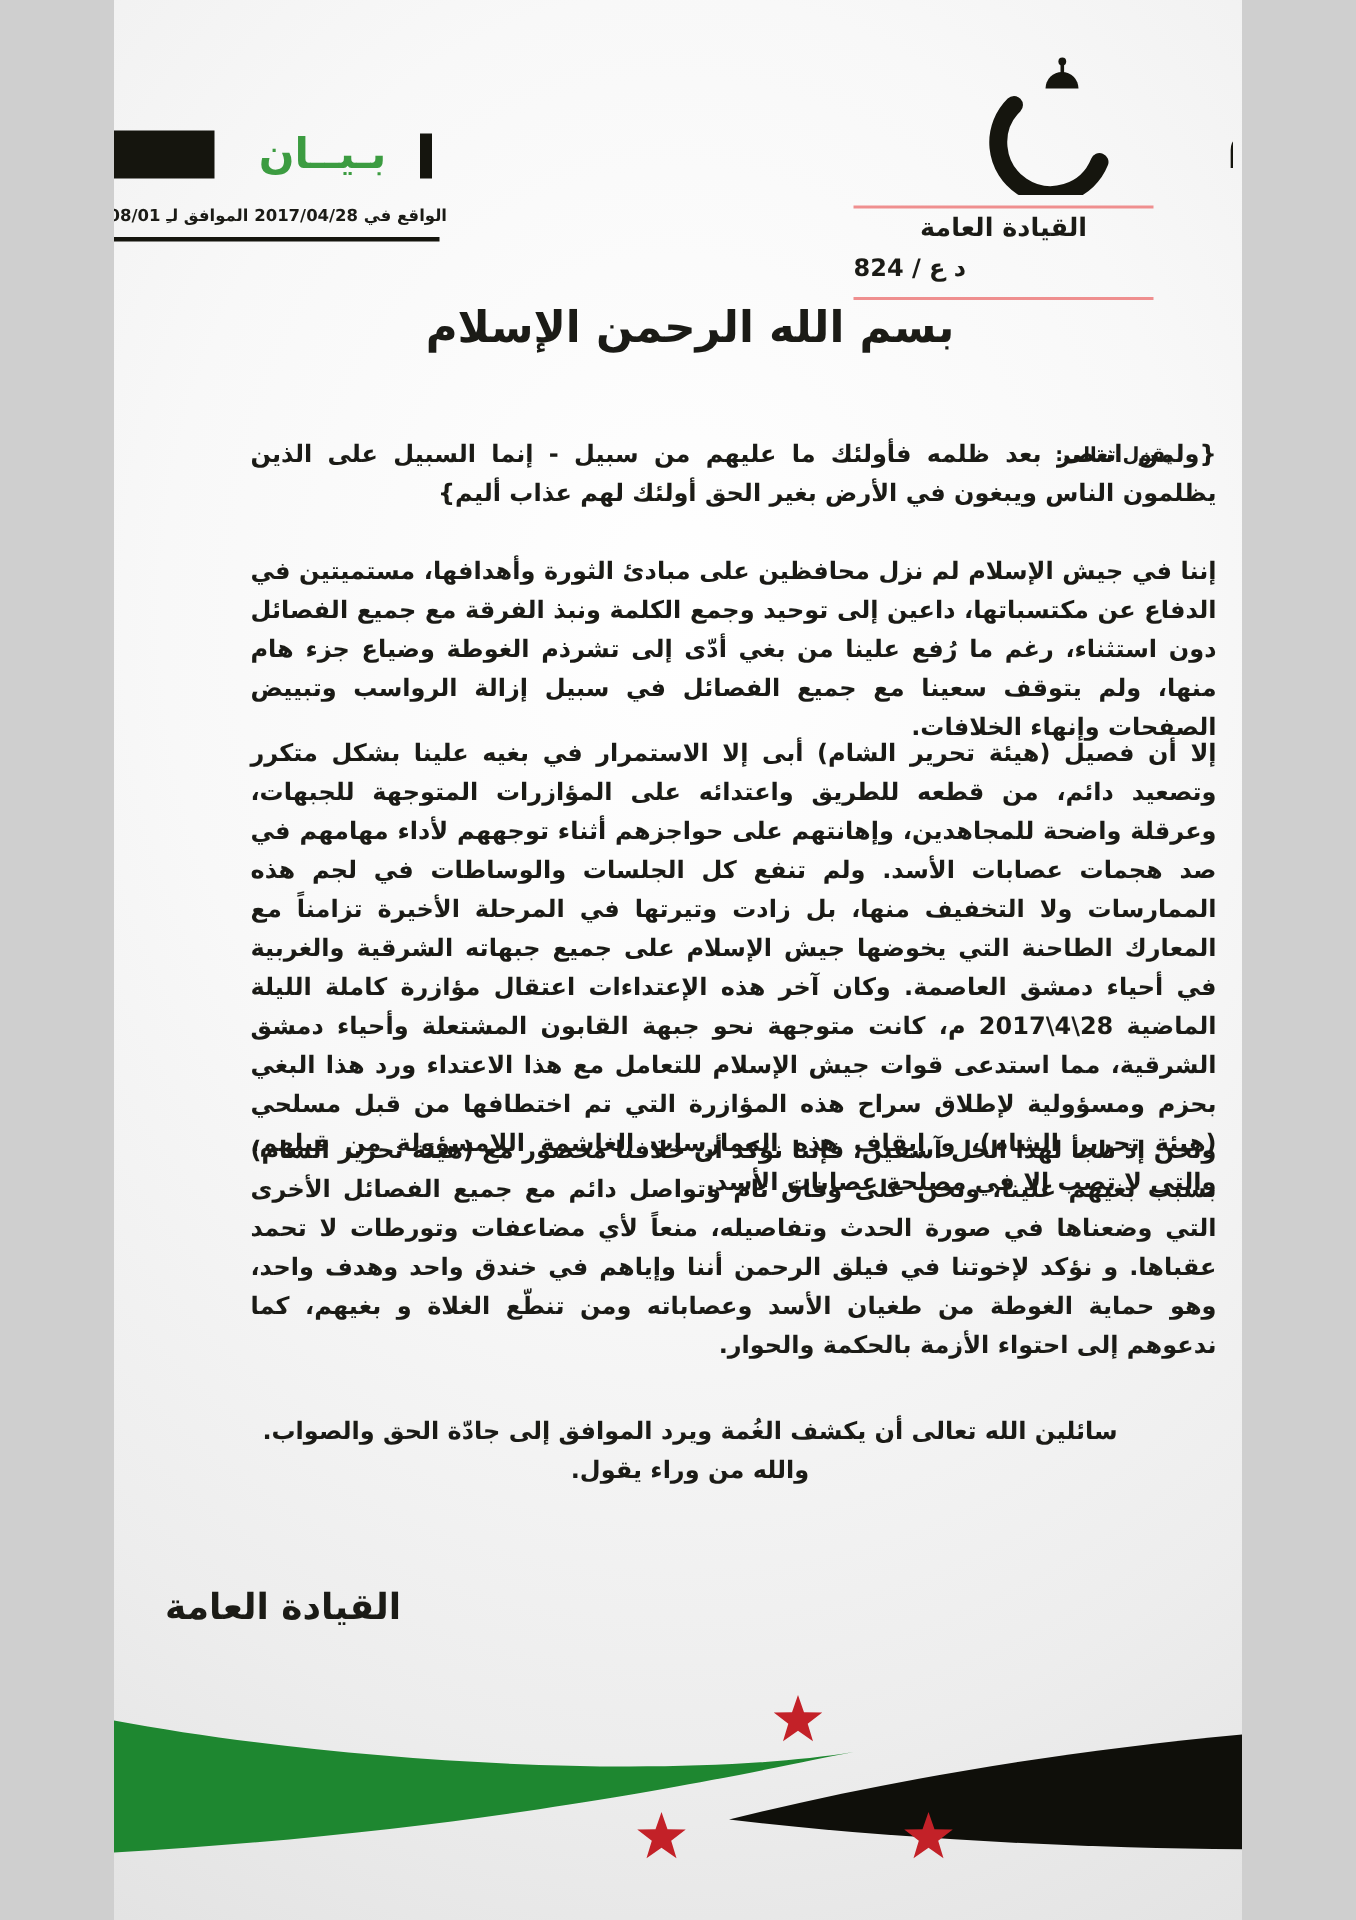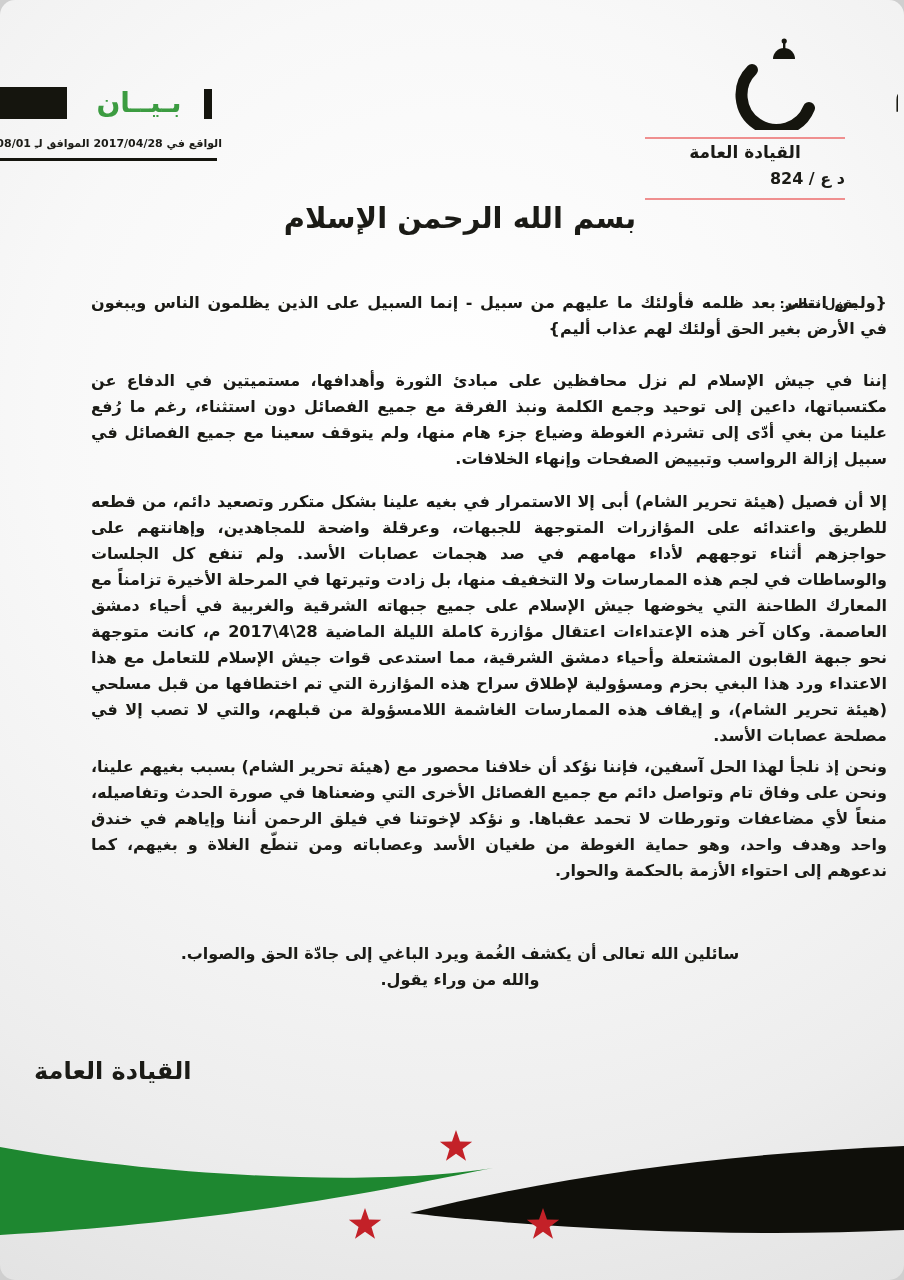--- a/index.html
+++ b/index.html
@@ -1,41 +1,40 @@
 <!DOCTYPE html>
 <html lang="ar" style="--ink: #1b1b16; --bar_black: #15150e; --statement_green: #3c9c41; --divider_red: #ef8f8f; --flag_green: #1e8730; --flag_black: #0f0f0a; --star_red: #c32128;"><head>
 <meta charset="utf-8">
 <style>
   html,body { margin:0; padding:0; background:#cfcfcf; }
   .page {
-    position:relative; width:904px; height:1280px; margin:0 auto; overflow:hidden;
+    position:relative; width:752px; height:1280px; margin:0 auto; overflow:hidden;
     background: radial-gradient(120% 85% at 50% 32%, #ffffff 0%, #f8f8f8 38%, #ededed 70%, #dedede 100%);
     font-family:"DejaVu Sans", sans-serif;
     color: var(--ink, #1b1b16);
-    border-radius: 15px;
   }
   .abs { position:absolute; }
   .rtl { direction:rtl; unicode-bidi:plaintext; }
 
   
   .black-chip { left:0; top:87px; width:67px; height:32px; background:var(--bar_black,#15150e); }
   .statement-label { left:84px; top:86px; width:110px; text-align:center; font-size:28px; font-weight:bold; color:var(--statement_green,#3c9c41); }
   .vbar { left:204px; top:89px; width:8px; height:30px; background:var(--bar_black,#15150e); }
   .date-line { left:0; top:137px; width:222px; text-align:center; font-size:11px; font-weight:bold; white-space:nowrap; }
   .date-underline { left:0; top:158px; width:217px; height:3px; background:var(--bar_black,#15150e); }
 
   
   .logo-svg { right:6px; top:34px; width:272px; height:96px; }
   .logo-text { font-family:"DejaVu Sans",sans-serif; font-weight:bold; font-size:46px; fill:var(--bar_black,#15150e); stroke:var(--bar_black,#15150e); stroke-width:1.4; }
   .logo-stroke { fill:none; stroke:var(--bar_black,#15150e); stroke-width:12; stroke-linecap:round; }
   .logo-fill { fill:var(--bar_black,#15150e); }
   .red-line { right:59px; width:200px; height:2px; background:var(--divider_red,#ef8f8f); }
   .red-line.l1 { top:137px; } .red-line.l2 { top:198px; }
   .org-line { right:59px; top:142px; width:200px; text-align:center; font-size:17px; font-weight:bold; }
-  .ref-line { right:59px; top:169px; width:200px; text-align:right; font-size:16px; font-weight:bold; }
+  .ref-line { right:59px; top:169px; width:200px; text-align:left; font-size:16px; font-weight:bold; }
 
   
   .content { position:absolute; left:62px; right:46px; top:0; height:100%; }
   .basmala { top:201px; width:100%; text-align:center; font-size:29px; font-weight:bold; }
   .lead-in { top:263px; right:0; font-size:13px; font-weight:bold;margin-top:33px; }
   .body-text { width:100%; font-size:16px; font-weight:bold; line-height:26px; text-align:justify;margin-left:29px; }
   .quote  { top:290px; }
   .para-1 { top:368px; }
   .para-2 { top:489px; }
   .para-3 { top:754px; }
@@ -74,21 +73,21 @@
   <div class="abs red-line l2"></div>
 
   <div class="content">
     <div class="abs basmala rtl">بسم الله الرحمن الإسلام</div>
     <div class="abs lead-in rtl">يقول تعالى:</div>
     <div class="abs body-text quote rtl">{ولمن انتصر بعد ظلمه فأولئك ما عليهم من سبيل - إنما السبيل على الذين يظلمون الناس ويبغون في الأرض بغير الحق أولئك لهم عذاب أليم}</div>
     <div class="abs body-text para-1 rtl">إننا في جيش الإسلام لم نزل محافظين على مبادئ الثورة وأهدافها، مستميتين في الدفاع عن مكتسباتها، داعين إلى توحيد وجمع الكلمة ونبذ الفرقة مع جميع الفصائل دون استثناء، رغم ما رُفع علينا من بغي أدّى إلى تشرذم الغوطة وضياع جزء هام منها، ولم يتوقف سعينا مع جميع الفصائل في سبيل إزالة الرواسب وتبييض الصفحات وإنهاء الخلافات.</div>
     <div class="abs body-text para-2 rtl">إلا أن فصيل (هيئة تحرير الشام) أبى إلا الاستمرار في بغيه علينا بشكل متكرر وتصعيد دائم، من قطعه للطريق واعتدائه على المؤازرات المتوجهة للجبهات، وعرقلة واضحة للمجاهدين، وإهانتهم على حواجزهم أثناء توجههم لأداء مهامهم في صد هجمات عصابات الأسد. ولم تنفع كل الجلسات والوساطات في لجم هذه الممارسات ولا التخفيف منها، بل زادت وتيرتها في المرحلة الأخيرة تزامناً مع المعارك الطاحنة التي يخوضها جيش الإسلام على جميع جبهاته الشرقية والغربية في أحياء دمشق العاصمة. وكان آخر هذه الإعتداءات اعتقال مؤازرة كاملة الليلة الماضية 28\4\2017 م، كانت متوجهة نحو جبهة القابون المشتعلة وأحياء دمشق الشرقية، مما استدعى قوات جيش الإسلام للتعامل مع هذا الاعتداء ورد هذا البغي بحزم ومسؤولية لإطلاق سراح هذه المؤازرة التي تم اختطافها من قبل مسلحي (هيئة تحرير الشام)، و إيقاف هذه الممارسات الغاشمة اللامسؤولة من قبلهم، والتي لا تصب إلا في مصلحة عصابات الأسد.</div>
     <div class="abs body-text para-3 rtl">ونحن إذ نلجأ لهذا الحل آسفين، فإننا نؤكد أن خلافنا محصور مع (هيئة تحرير الشام) بسبب بغيهم علينا، ونحن على وفاق تام وتواصل دائم مع جميع الفصائل الأخرى التي وضعناها في صورة الحدث وتفاصيله، منعاً لأي مضاعفات وتورطات لا تحمد عقباها. و نؤكد لإخوتنا في فيلق الرحمن أننا وإياهم في خندق واحد وهدف واحد، وهو حماية الغوطة من طغيان الأسد وعصاباته ومن تنطّع الغلاة و بغيهم، كما ندعوهم إلى احتواء الأزمة بالحكمة والحوار.</div>
     <div class="abs closing rtl">
-      <div>سائلين الله تعالى أن يكشف الغُمة ويرد الباغي إلى جادّة الحق والصواب.</div>
+      <div>سائلين الله تعالى أن يكشف الغُمة ويرد الموافق إلى جادّة الحق والصواب.</div>
       <div>والله من وراء يقول.</div>
     </div>
   </div>
 
   <div class="abs signature rtl">القيادة العامة</div>
 
   <svg class="abs flag-svg" viewBox="0 0 904 160" aria-hidden="true">
     <path class="flag-green" d="M0,27 C150,55 370,68 493,48 C430,60 260,100 0,115 Z"></path>
     <path class="flag-black" d="M410,93 C560,56 720,34 904,26 L904,110 C740,118 545,109 410,93 Z"></path>
     <g>

